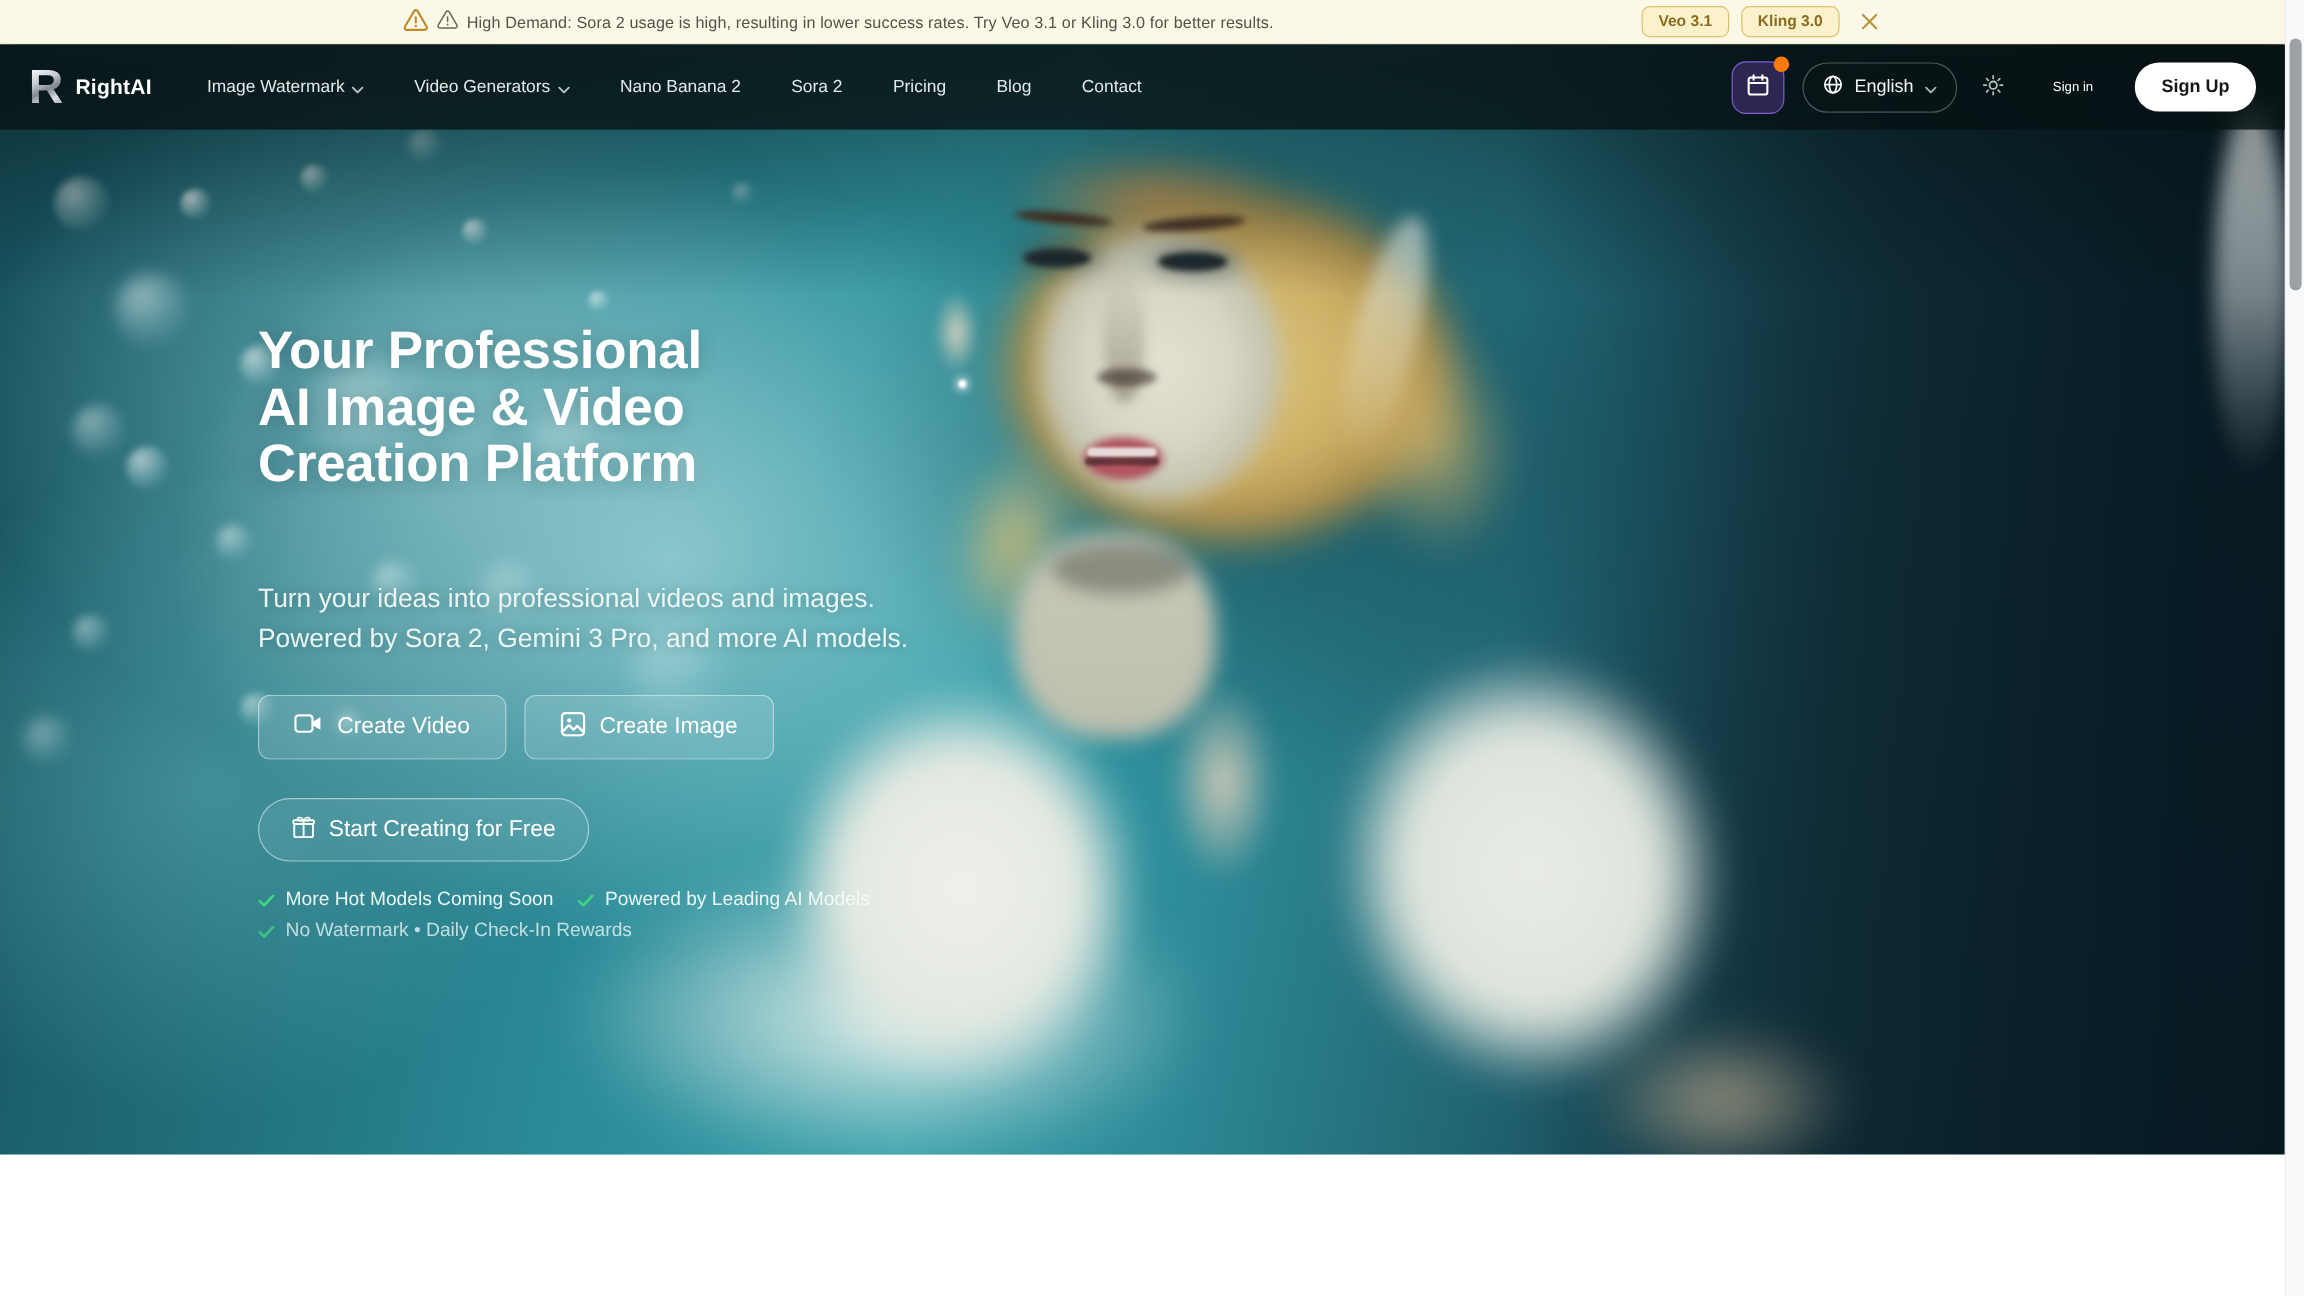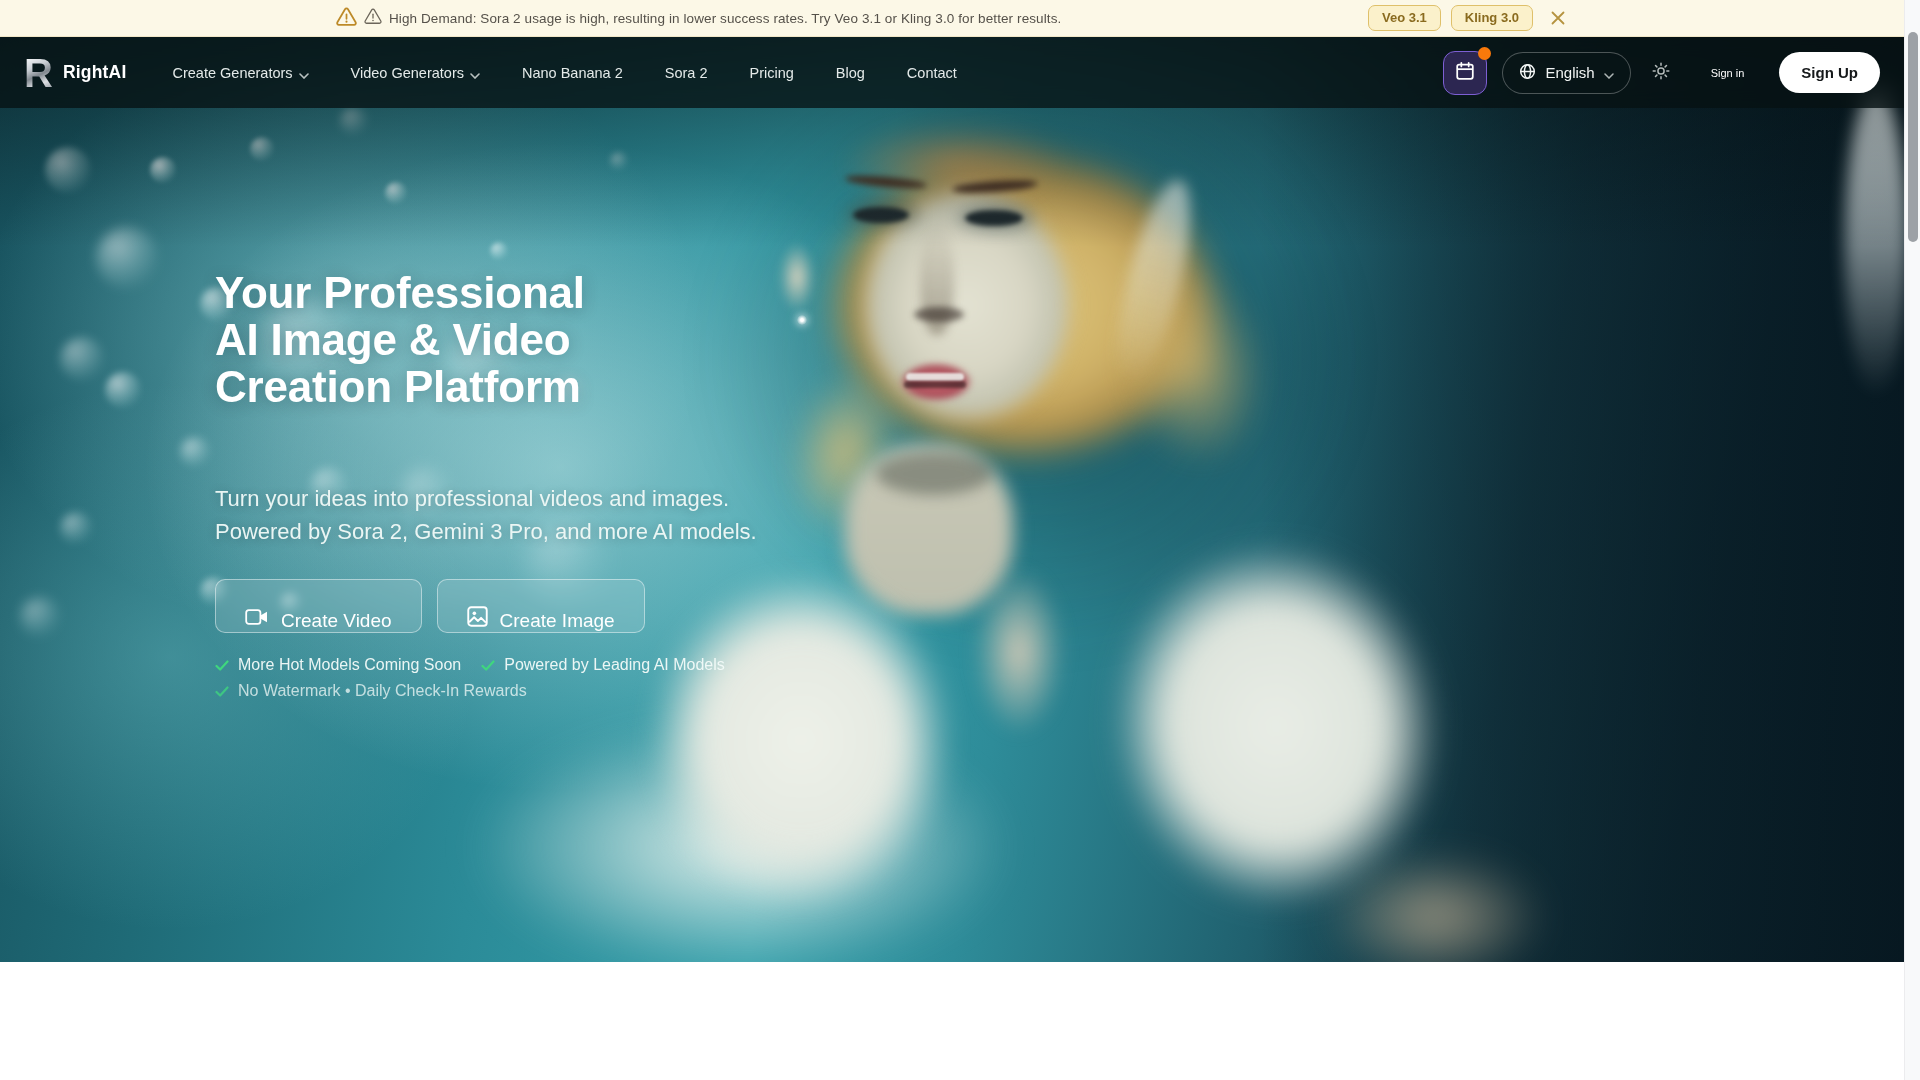--- a/index.html
+++ b/index.html
@@ -73,21 +73,21 @@
   .signup { background: #ffffff; color: #15181a; font-size: 15px; font-weight: 700;
     border: none; border-radius: 21px; padding: 12px 22px; cursor: pointer; font-family: inherit; }
 
   
   .hero-content { position: absolute; left: 215px; top: 232px; z-index: 10; }
   .hero-content h1 { margin: 0; font-size: 44px; line-height: 47px; font-weight: 700;
     color: #ffffff; letter-spacing: -0.2px; text-shadow: 0 2px 16px rgba(0,30,40,0.28); }
   .subtitle { margin-top: 72px; font-size: 22px; line-height: 33px;
     color: rgba(238,248,246,0.97); text-shadow: 0 1px 10px rgba(0,30,40,0.25); }
   .btn-row { margin-top: 31px; display: flex; gap: 15px; }
-  .btn-glass { display: inline-flex; align-items: flex-end; gap: 12px; height: 54px;
+  .btn-glass { display: inline-flex; align-items: center; gap: 12px; height: 54px;
     padding: 0 29px; border-radius: 10px; border: 1px solid rgba(255,255,255,0.45);
     background: rgba(255,255,255,0.13); backdrop-filter: blur(3px);
     color: #fff; font-size: 19px; font-family: inherit; cursor: pointer; }
   .cta-free { margin-top: 32px; display: inline-flex; align-items: center; gap: 11px;
     height: 53px; padding: 0 27px; border-radius: 27px;
     border: 1px solid rgba(255,255,255,0.5); background: rgba(255,255,255,0.08);
     backdrop-filter: blur(2px); color: #fff; font-size: 19px; font-family: inherit; cursor: pointer; }
   .features { margin-top: 23px; }
   .feat-row { display: flex; align-items: center; gap: 20px; margin-top: 8px; }
   .feature { display: flex; align-items: center; gap: 9px; font-size: 16px;
@@ -169,21 +169,21 @@
       <div class="top-vignette"></div>
     </div>
 
     <header class="nav">
       <div class="brand">
         <span class="logo-r">R</span>
         <span class="brand-name">RightAI</span>
       </div>
       <nav class="nav-menu">
         <div class="nav-item">
-          <span>Create Generators</span>
+          <span>Image Watermark</span>
           <span class="chev"><svg width="10" height="6" viewBox="0 0 10 6" fill="none">
                 <path d="M1 1l4 4 4-4" stroke="currentColor" stroke-width="1.6" stroke-linecap="round"></path>
               </svg></span>
         </div>
         <div class="nav-item">
           <span>Video Generators</span>
           <span class="chev"><svg width="10" height="6" viewBox="0 0 10 6" fill="none">
                 <path d="M1 1l4 4 4-4" stroke="currentColor" stroke-width="1.6" stroke-linecap="round"></path>
               </svg></span>
         </div>
@@ -254,20 +254,29 @@
         </button>
         <button class="btn-glass">
           <span><svg width="21" height="21" viewBox="0 0 20 20" fill="none">
                 <rect x="1.2" y="1.2" width="17.6" height="17.6" rx="2.8" stroke="currentColor" stroke-width="1.8"></rect>
                 <circle cx="7" cy="7" r="1.7" fill="currentColor"></circle>
                 <path d="M2 15.5l4.8-4.8 3.6 3.6 3-3 4.6 4.6" stroke="currentColor" stroke-width="1.8" stroke-linejoin="round"></path>
               </svg></span>
           <span>Create Image</span>
         </button>
       </div>
+      <button class="cta-free">
+        <span><svg width="20" height="20" viewBox="0 0 20 20" fill="none">
+              <rect x="2.2" y="7.6" width="15.6" height="11" rx="1.4" stroke="currentColor" stroke-width="1.6"></rect>
+              <rect x="1.4" y="4.6" width="17.2" height="3" rx="1" stroke="currentColor" stroke-width="1.6"></rect>
+              <path d="M10 4.6v14" stroke="currentColor" stroke-width="1.6"></path>
+              <path d="M10 4.4C8.6 1.6 5 1.8 5 3.4s3.4 1.8 5 1zm0 0c1.4-2.8 5-2.6 5-1s-3.4 1.8-5 1z" stroke="currentColor" stroke-width="1.4"></path>
+            </svg></span>
+        <span>Start Creating for Free</span>
+      </button>
       <div class="features">
         <div class="feat-row">
           <div class="feature">
             <span class="check">
                 <svg width="14" height="11" viewBox="0 0 12 10" fill="none">
                   <path d="M1 5.4l3.3 3.2L11 1.4" stroke="currentColor" stroke-width="2" stroke-linecap="round" stroke-linejoin="round"></path>
                 </svg>
               </span>
             <span>More Hot Models Coming Soon</span>
           </div>

